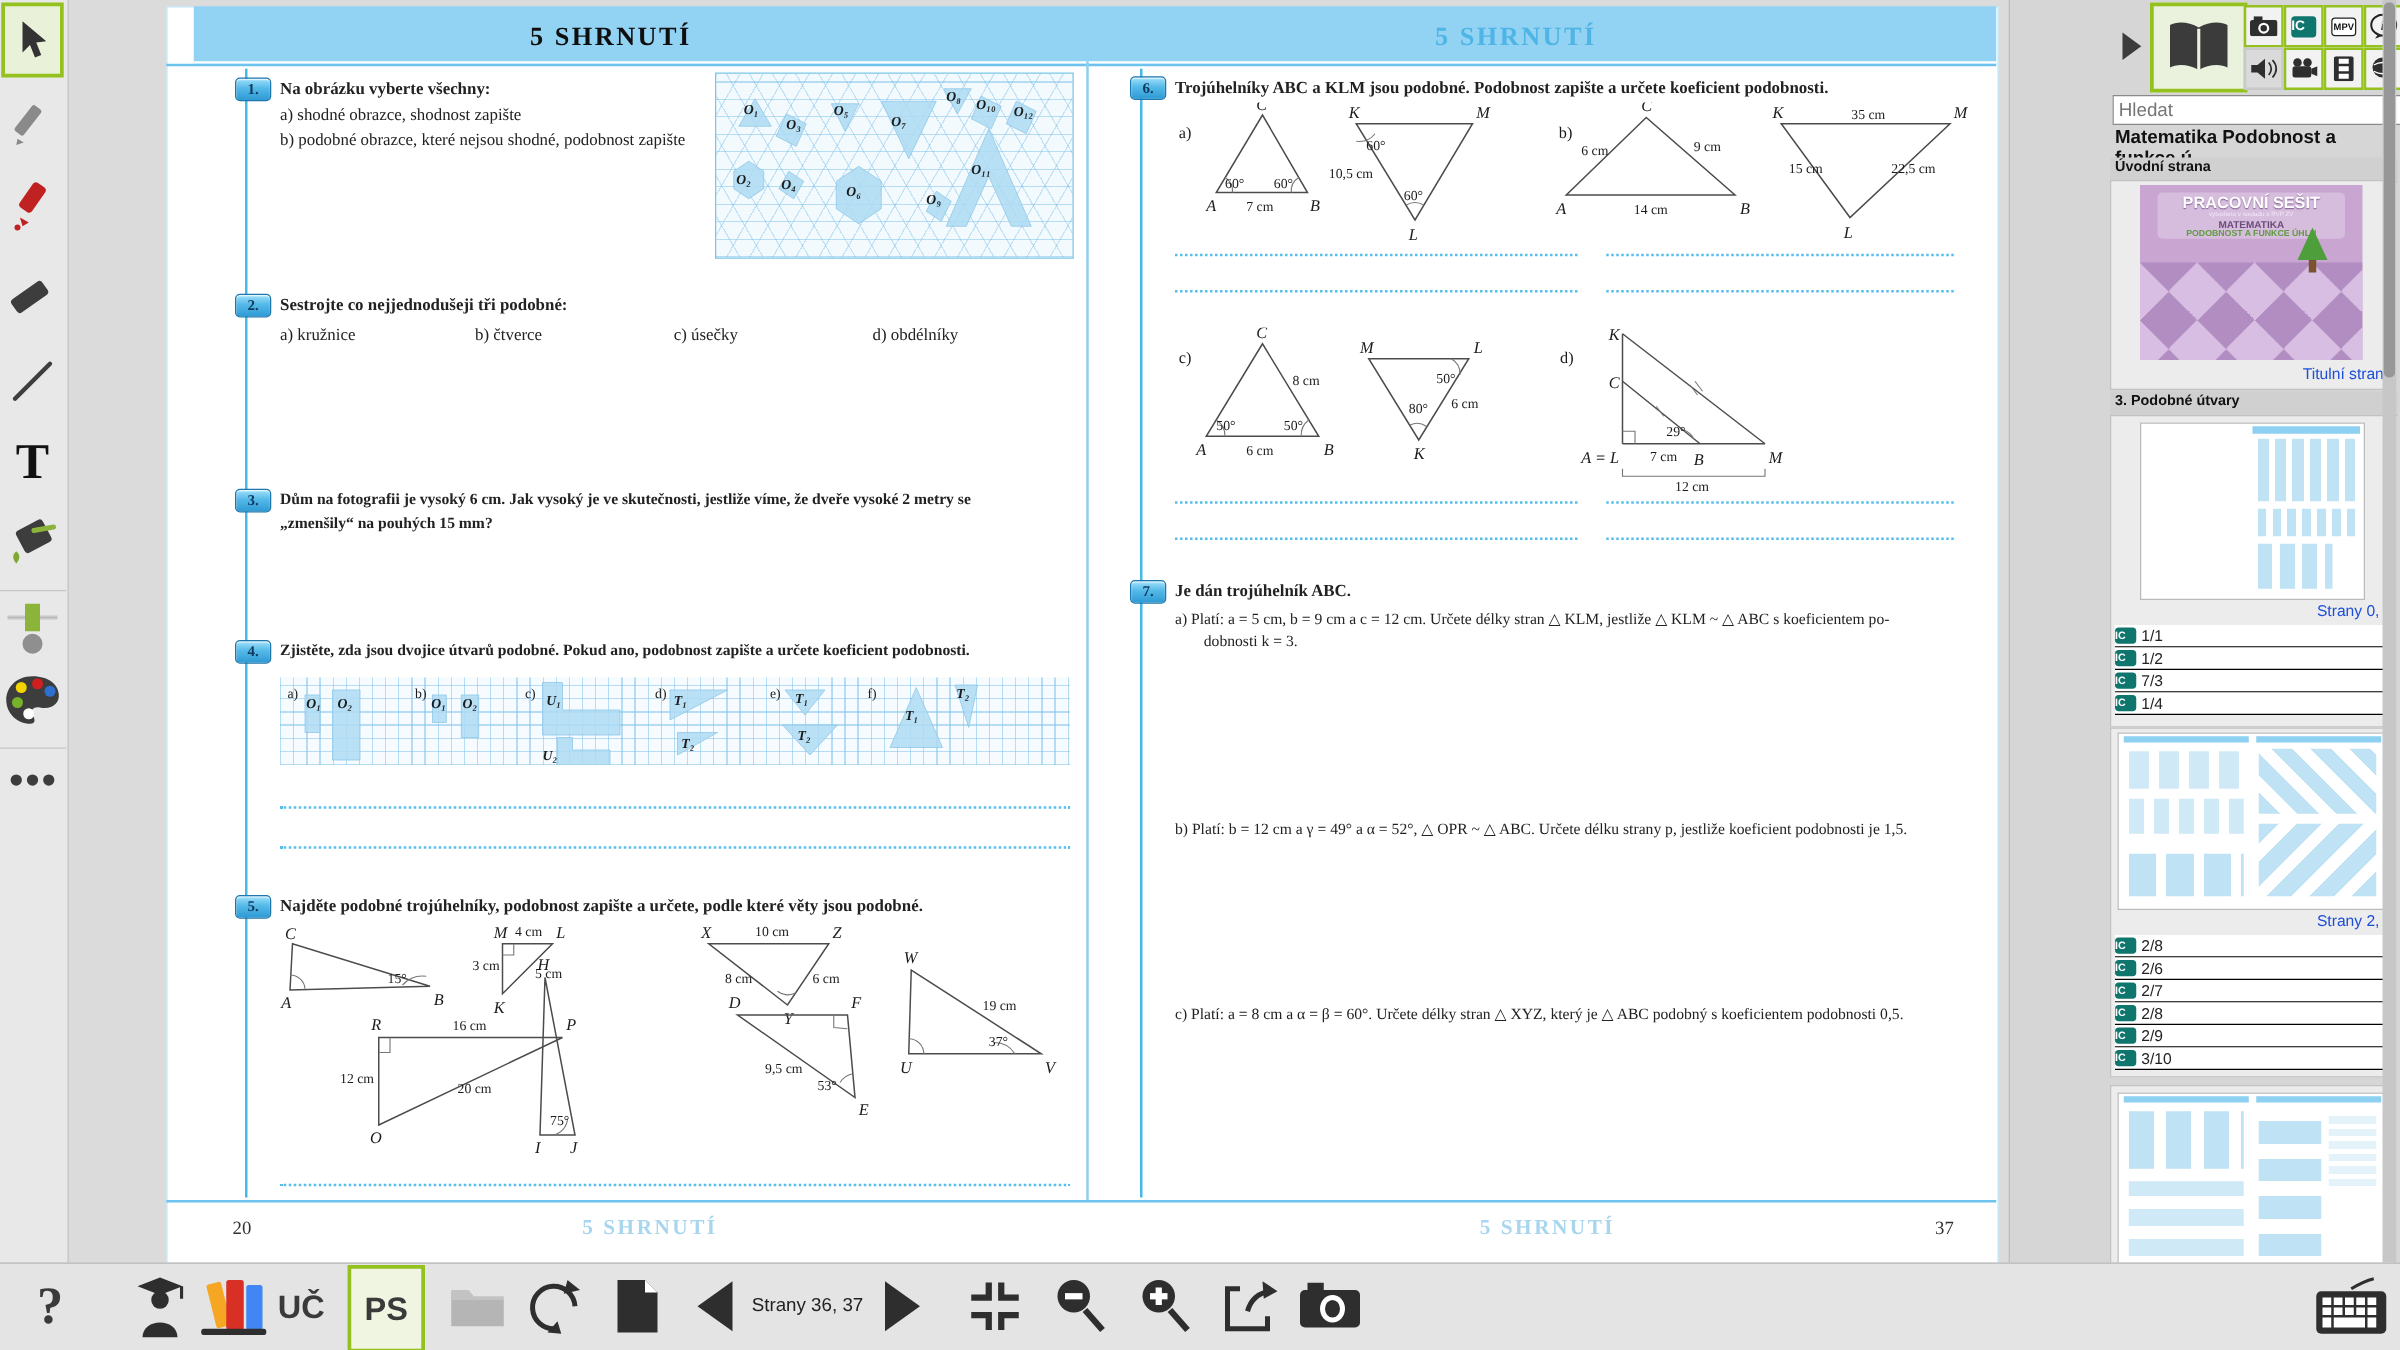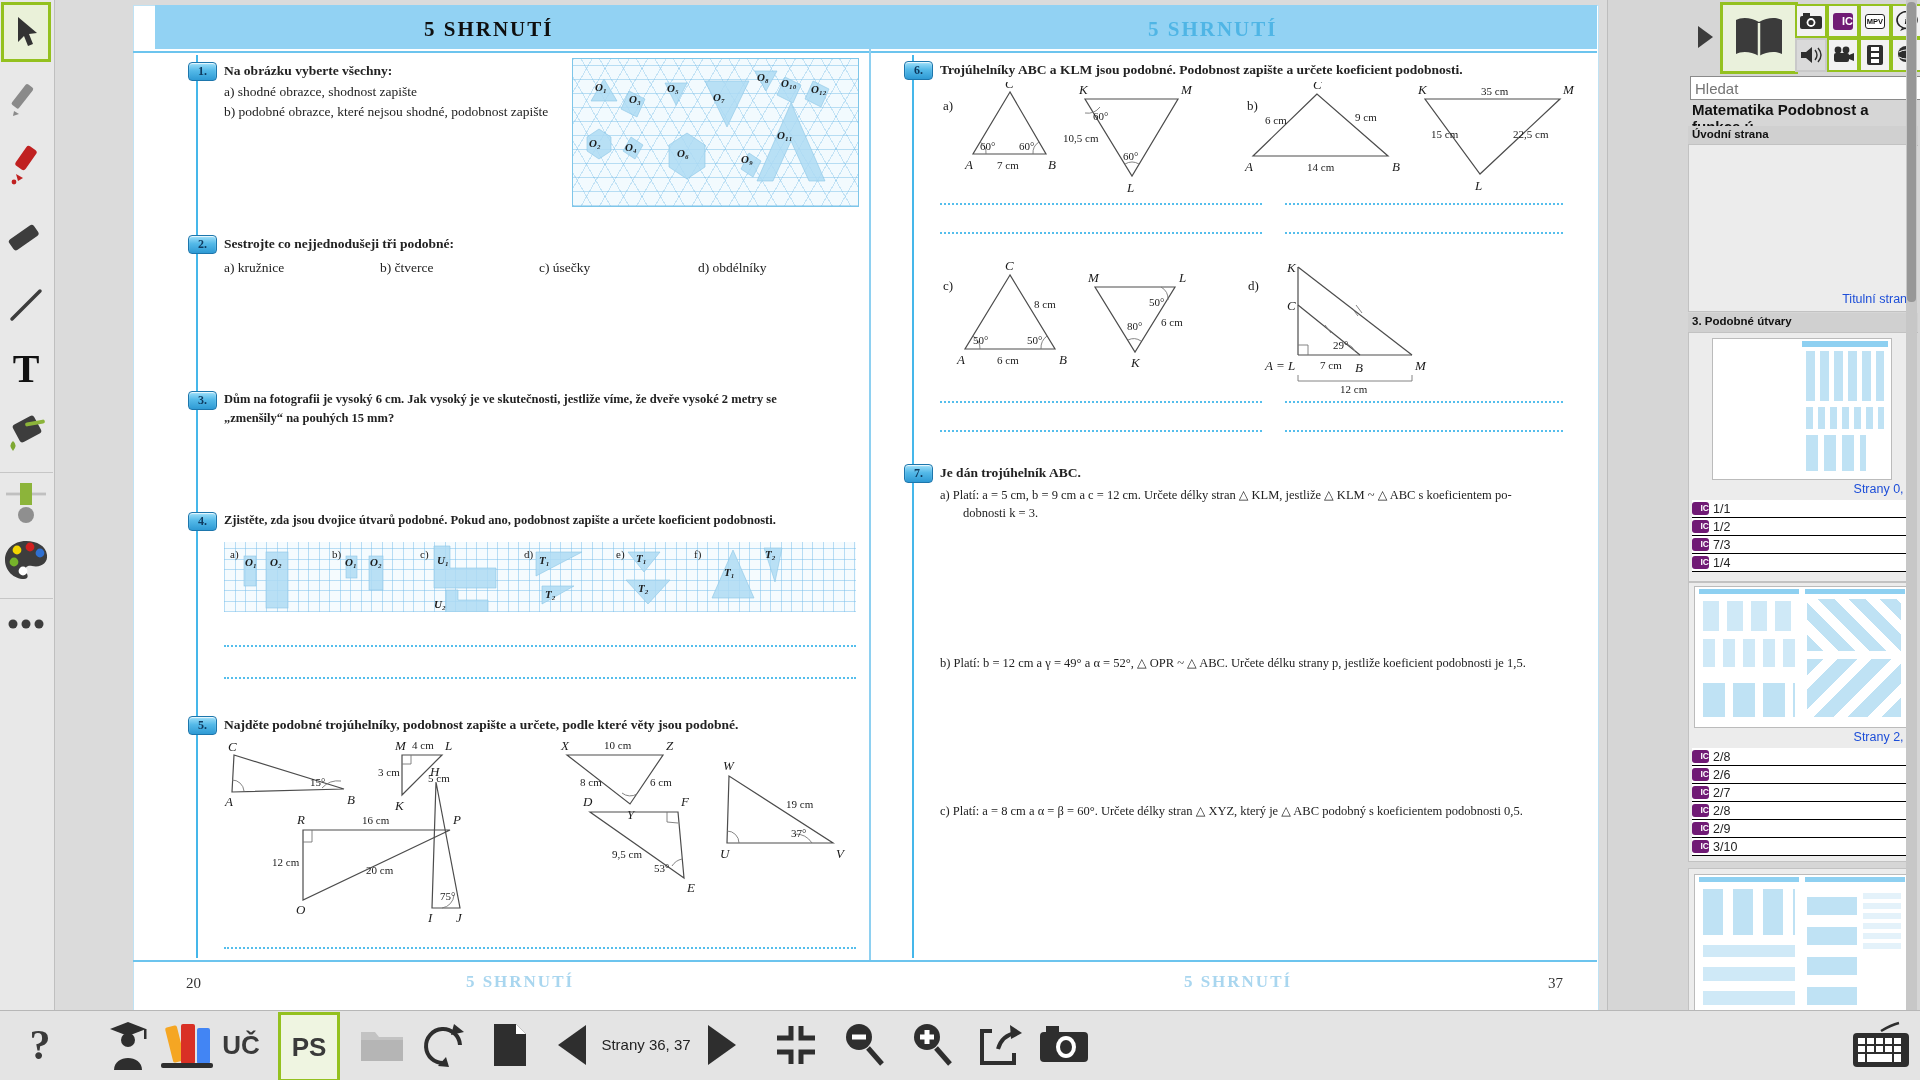--- a/index.html
+++ b/index.html
@@ -55,22 +55,22 @@
   .gbtn.off{border-color:#C9C9C9;background:#DADADA;}
   .search{position:absolute;left:1690px;top:76px;width:222px;height:22px;border:1px solid #8a8a8a;background:#fff;
           font-size:15px;color:#9a9a9a;padding:0 4px;font-family:"Liberation Sans",sans-serif;}
   .btitle{position:absolute;left:1692px;top:101px;width:224px;font-weight:bold;font-size:15px;color:#111;}
   .shead{position:absolute;left:1688px;width:226px;height:17px;background:#D0D0D0;border-bottom:1px solid #bbb;
          font-weight:bold;font-size:11.5px;padding:2px 0 0 4px;color:#111;}
   .card{position:absolute;left:1688px;width:226px;background:#ECECEC;border:1px solid #C2C2C2;}
   .thumbcap{position:absolute;width:226px;text-align:right;font-size:12.5px;color:#1d4ed8;left:1688px;}
   .link{position:absolute;left:1692px;width:218px;height:17px;background:#fff;border-bottom:1px solid #000;
         font-size:12.5px;display:flex;align-items:center;gap:4px;}
-  .icb{display:inline-block;width:17px;height:13px;background:#701a75;border-radius:3px;color:#fff;font-weight:bold;
-       font-size:8.5px;text-align:right;line-height:13px;}
+  .icb{display:inline-block;width:17px;height:13px;background:#0f766e;border-radius:3px;color:#fff;font-weight:bold;
+       font-size:8.5px;text-align:left;line-height:13px;}
   .scroll{position:absolute;left:1906px;top:0;width:11px;height:1010px;background:#C7C7C7;}
   .scrollthumb{position:absolute;left:1907px;top:2px;width:9px;height:300px;background:#979797;border-radius:4px;}
   .pairthumb{position:absolute;background:#fff;border:1px solid #bbb;}
   
   .bbar{position:absolute;left:0;top:1010px;width:1920px;height:70px;background:#E4E4E4;border-top:1px solid #B7B7B7;}
   .bbtn{position:absolute;top:1018px;height:54px;display:flex;align-items:center;justify-content:center;color:#3A3A3A;}
   .btext{font-weight:bold;font-size:26px;color:#3A3A3A;}
   .psbox{position:absolute;left:278px;top:1012px;width:56px;height:64px;border:3px solid #94C11F;background:#EFF5E1;
          display:flex;align-items:center;justify-content:center;}
   .pagelabel{position:absolute;left:596px;top:1036px;width:100px;text-align:center;font-size:15px;color:#222;}
@@ -477,20 +477,33 @@
         <circle cx="9" cy="9" r="8" fill="#2e2e2e"></circle>
         <path d="M2 7 q7 -4 14 0 M2 12 q7 4 14 0" stroke="#fff" stroke-width="1" fill="none"></path>
         <path d="M12 11 l7 3 -3 1 2 3 -2 1 -2 -3 -2 2 z" fill="#fff" stroke="#2e2e2e" stroke-width=".7"></path>
       </svg>
   </div>
   <input class="search" placeholder="Hledat" style="">
   <div class="btitle">Matematika Podobnost a funkce ú…</div>
 
   <div class="shead" style="top:126px">Úvodní strana</div>
   <div class="card" style="top:144px;height:166px"></div>
+  <div class="abs" style="left:1712px;top:148px;width:178px;height:140px;background:#C9A6D2;overflow:hidden">
+    <div class="abs" style="left:0;top:62px;width:178px;height:78px;background:repeating-conic-gradient(from 45deg,#D8BEE2 0 90deg,#B18DC2 0 180deg) 0 0/46px 46px;"></div>
+    <div class="abs" style="left:14px;top:6px;width:150px;text-align:center;background:rgba(255,255,255,.25);border-radius:4px">
+      <div style="font-weight:bold;font-size:13px;color:#fff;text-shadow:0 1px 1px #7d5b8c">PRACOVNÍ SEŠIT</div>
+      <div style="font-size:5px;color:#f3e8f8">vytvořeno v souladu s RVP ZV</div>
+      <div style="font-size:8px;font-weight:bold;color:#6b4d7a">MATEMATIKA</div>
+      <div style="font-size:7px;font-weight:bold;color:#5e9c3f">PODOBNOST A FUNKCE ÚHLU</div>
+    </div>
+    <svg class="abs" style="left:118px;top:34px" width="40" height="40">
+        <polygon points="20,0 8,26 32,26" fill="#4f9e3c"></polygon>
+        <rect x="17" y="26" width="6" height="10" fill="#7a5230"></rect>
+      </svg>
+  </div>
   <div class="thumbcap" style="top:292px">Titulní strana</div>
 
   <div class="shead" style="top:313px">3. Podobné útvary</div>
   <div class="card" style="top:332px;height:248px"></div>
   <div class="pairthumb" style="left:1712px;top:338px;width:178px;height:140px">
     <div class="abs" style="left:89px;top:2px;width:86px;height:6px;background:#8ED0F1"></div>
     <div class="abs" style="left:93px;top:12px;width:78px;height:50px;background:repeating-linear-gradient(90deg,#BFE2F4 0 9px,#fff 9px 14px)"></div>
     <div class="abs" style="left:93px;top:68px;width:78px;height:22px;background:repeating-linear-gradient(90deg,#BFE2F4 0 7px,#fff 7px 12px)"></div>
     <div class="abs" style="left:93px;top:96px;width:60px;height:36px;background:repeating-linear-gradient(90deg,#BFE2F4 0 12px,#fff 12px 18px)"></div>
   </div>

